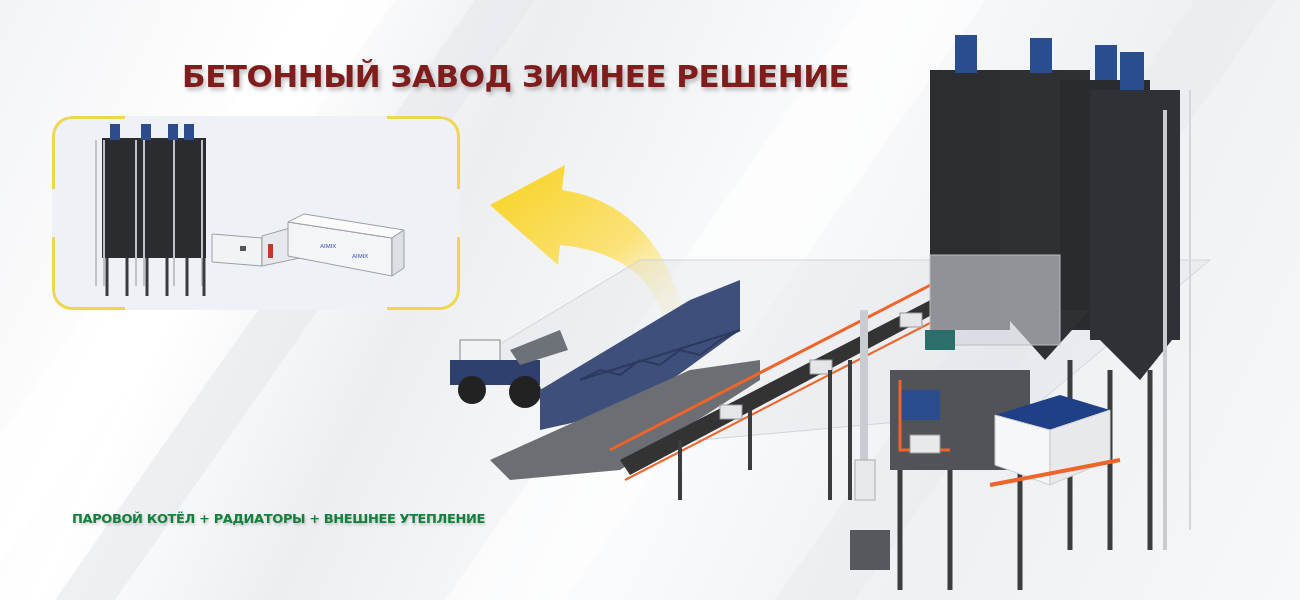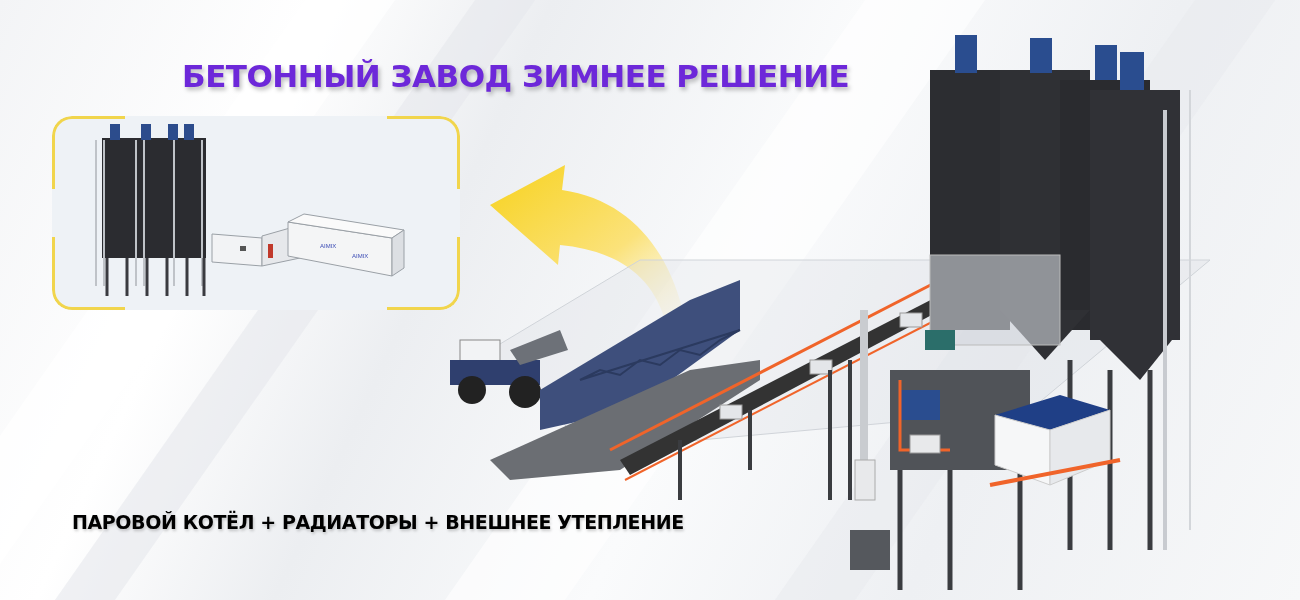--- a/index.html
+++ b/index.html
@@ -1,23 +1,23 @@
 <!DOCTYPE html>
 <html><head>
 <meta charset="utf-8">
 <style>
   html,body{margin:0;padding:0;}
   body{width:1300px;height:600px;overflow:hidden;position:relative;
     background:linear-gradient(115deg,#f3f4f6 0%,#ffffff 20%,#eceef1 35%,#fafbfc 55%,#eef0f3 75%,#f7f8f9 100%);
     font-family:"Liberation Sans","DejaVu Sans",sans-serif;}
   .stripe{position:absolute;top:-100px;height:900px;transform:skewX(-35deg);}
   .title{position:absolute;left:182px;top:58px;font-family:"DejaVu Sans",sans-serif;font-weight:bold;
-    font-size:31px;letter-spacing:-0.5px;color:#6d28d9;text-shadow:2px 3px 4px rgba(0,0,0,0.25);white-space:nowrap;}
+    font-size:31px;letter-spacing:-0.5px;color:#7f1d1d;text-shadow:2px 3px 4px rgba(0,0,0,0.25);white-space:nowrap;}
   .subtitle{position:absolute;left:72px;top:511px;font-family:"DejaVu Sans",sans-serif;font-weight:bold;
-    font-size:19px;letter-spacing:-0.4px;color:#000000;text-shadow:1px 2px 3px rgba(0,0,0,0.2);white-space:nowrap;}
+    font-size:13px;letter-spacing:-0.4px;color:#15803d;text-shadow:1px 2px 3px rgba(0,0,0,0.2);white-space:nowrap;}
   .inset{position:absolute;left:52px;top:116px;width:408px;height:194px;border-radius:20px;background:#eef2f6;overflow:hidden;}
   .inset-corner{position:absolute;width:70px;height:70px;border:3px solid #f1d54c;}
   .arrow{position:absolute;left:480px;top:160px;width:220px;height:160px;}
   .scene{position:absolute;left:430px;top:30px;width:870px;height:570px;}
 </style>
 </head>
 <body>
 
 <div class="stripe" style="left:60px;width:90px;background:rgba(255,255,255,0.7);"></div>
 <div class="stripe" style="left:230px;width:60px;background:rgba(230,232,236,0.6);"></div>

